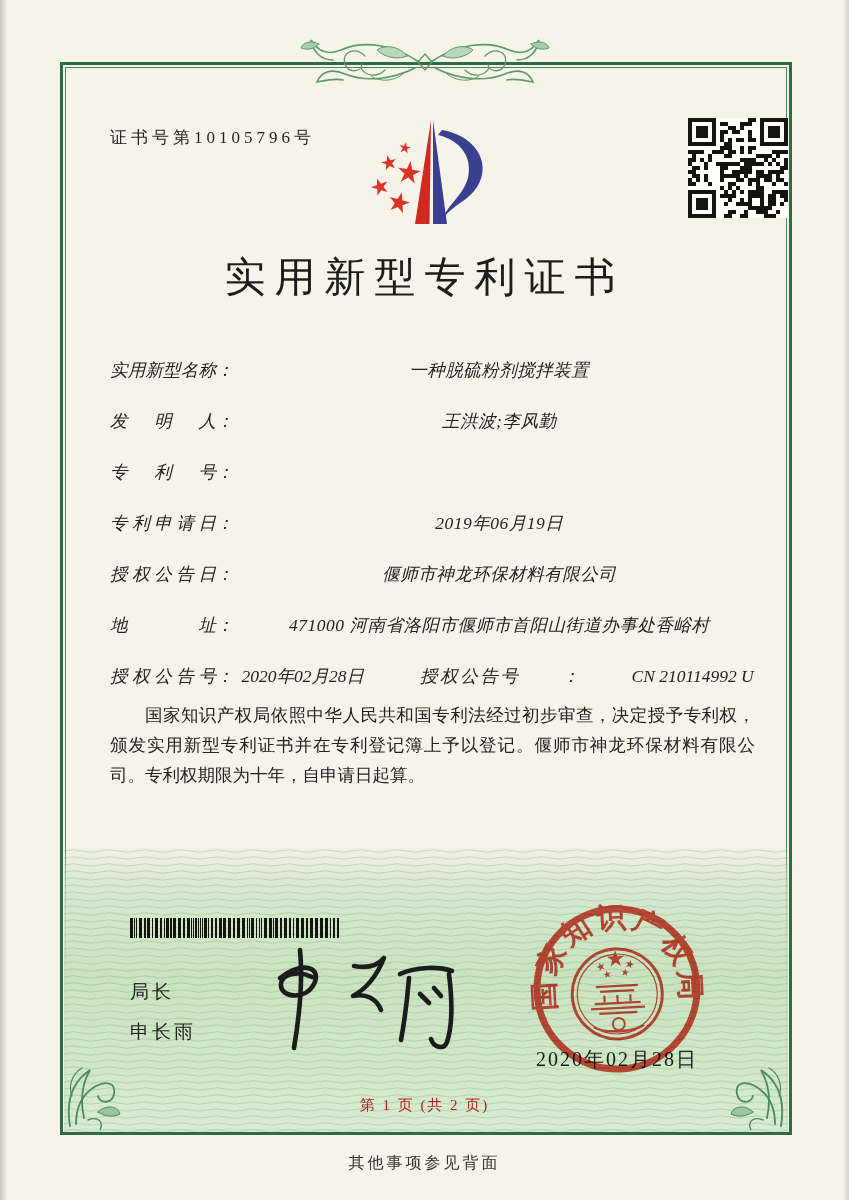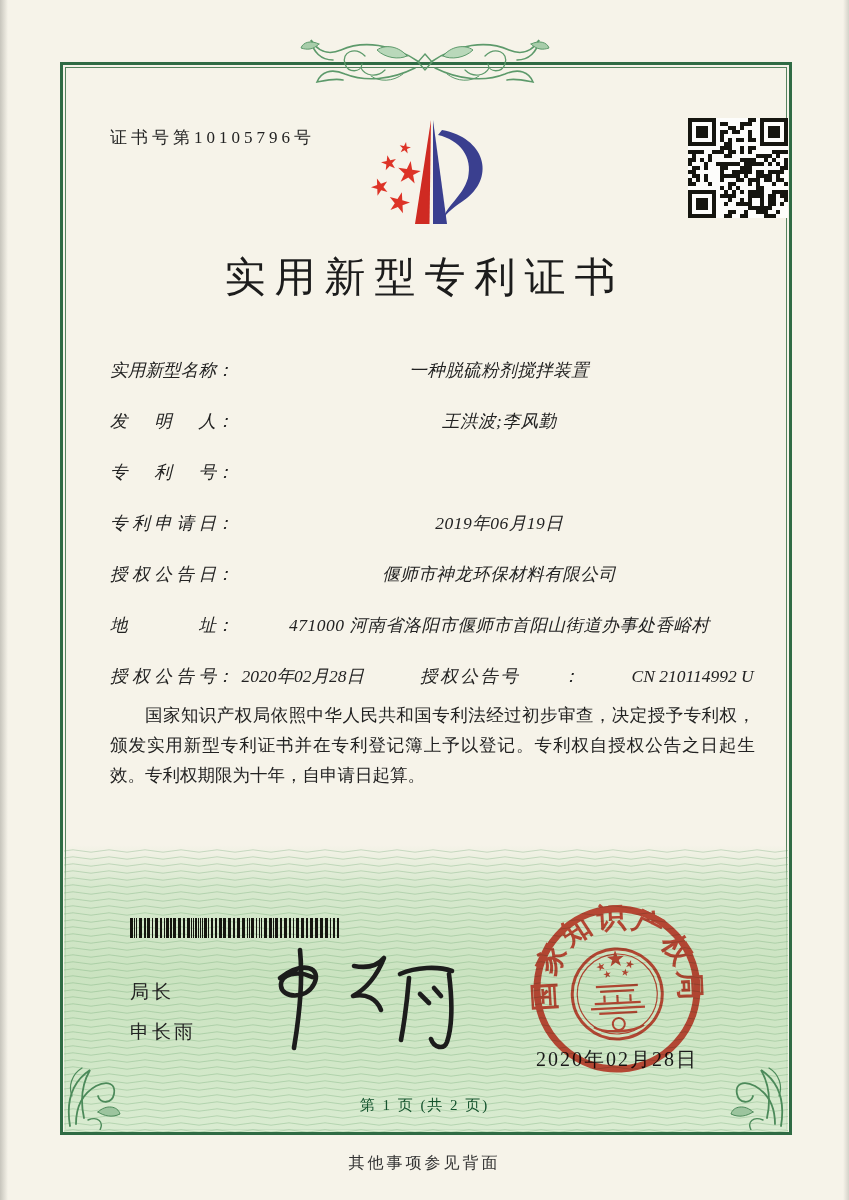--- a/index.html
+++ b/index.html
@@ -44,21 +44,21 @@
   .barcode{position:absolute;left:130px;top:918px;width:216px;height:20px;z-index:2;
     display:flex;align-items:stretch;}
   .barcode i{display:block;background:#15150f;}
   .sign-labels{position:absolute;left:130px;top:972px;z-index:2;font-size:19px;letter-spacing:3px;line-height:40px;}
   .signature{position:absolute;left:252px;top:942px;width:215px;height:115px;z-index:2;}
   .seal-date{position:absolute;left:512px;top:1046px;width:210px;text-align:center;
     font-size:20px;letter-spacing:2px;z-index:2;color:#1a1a1a;}
   .seal{position:absolute;left:530px;top:902px;width:174px;height:174px;z-index:3;
     opacity:.9;mix-blend-mode:multiply;transform:rotate(-3deg);}
   .page-no{position:absolute;left:0;right:0;top:1096px;text-align:center;font-size:15px;
-    letter-spacing:2px;z-index:2;color:#14532d;}
+    letter-spacing:2px;z-index:2;color:#b91c1c;}
   .back-note{position:absolute;left:0;right:0;top:1153px;text-align:center;font-size:16px;
     letter-spacing:3px;color:#333;z-index:2;}
   .ornament-top{position:absolute;left:50%;top:30px;transform:translateX(-50%);z-index:2;}
   .corner{position:absolute;z-index:2;}
   .corner.bl{left:64px;bottom:70px;}
   .corner.br{right:62px;bottom:70px;transform:scaleX(-1);}
 </style>
 </head>
 <body>
 
@@ -421,21 +421,21 @@
       <span>2020年02月28日</span>
       <span class="pair2">
         <span class="lbl">授权公告号</span>
           <span class="colon">：</span>
         <span>CN 210114992 U</span>
       </span>
     </div>
   </div>
 
   <div class="paras">
-    <p>国家知识产权局依照中华人民共和国专利法经过初步审查，决定授予专利权，颁发实用新型专利证书并在专利登记簿上予以登记。专利权自授权公告之日起生效。专利权期限为十年，自申请日起算。</p>
+    <p>国家知识产权局依照中华人民共和国专利法经过初步审查，决定授予专利权，颁发实用新型专利证书并在专利登记簿上予以登记。偃师市神龙环保材料有限公司。专利权期限为十年，自申请日起算。</p>
   </div>
 
   <div class="barcode" id="barcode">
       <i style="width: 3px; margin-right: 1px;"></i>
       <i style="width: 1px; margin-right: 1px;"></i>
       <i style="width: 1px; margin-right: 2px;"></i>
       <i style="width: 3px; margin-right: 2px;"></i>
       <i style="width: 2px; margin-right: 1px;"></i>
       <i style="width: 3px; margin-right: 2px;"></i>
       <i style="width: 1px; margin-right: 2px;"></i>

